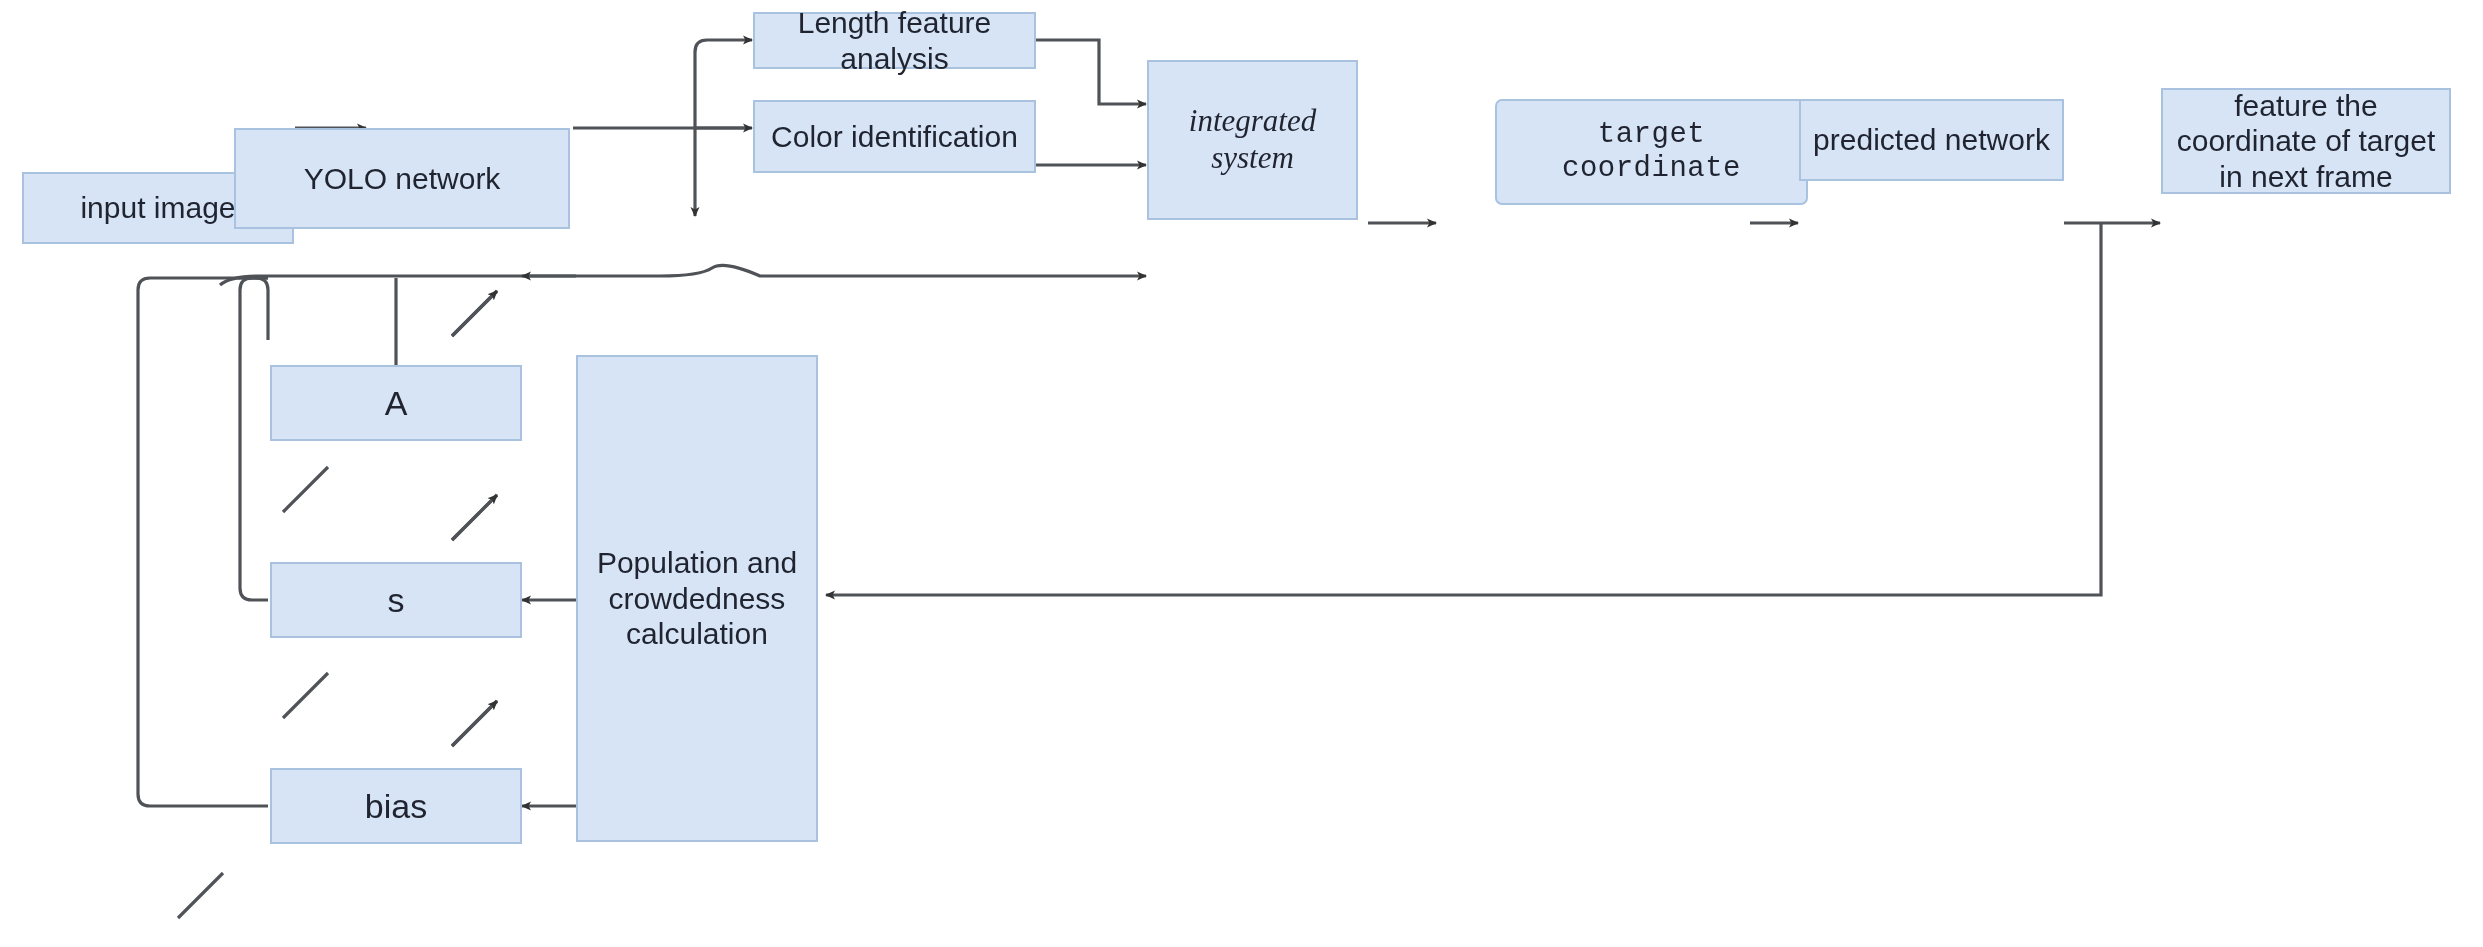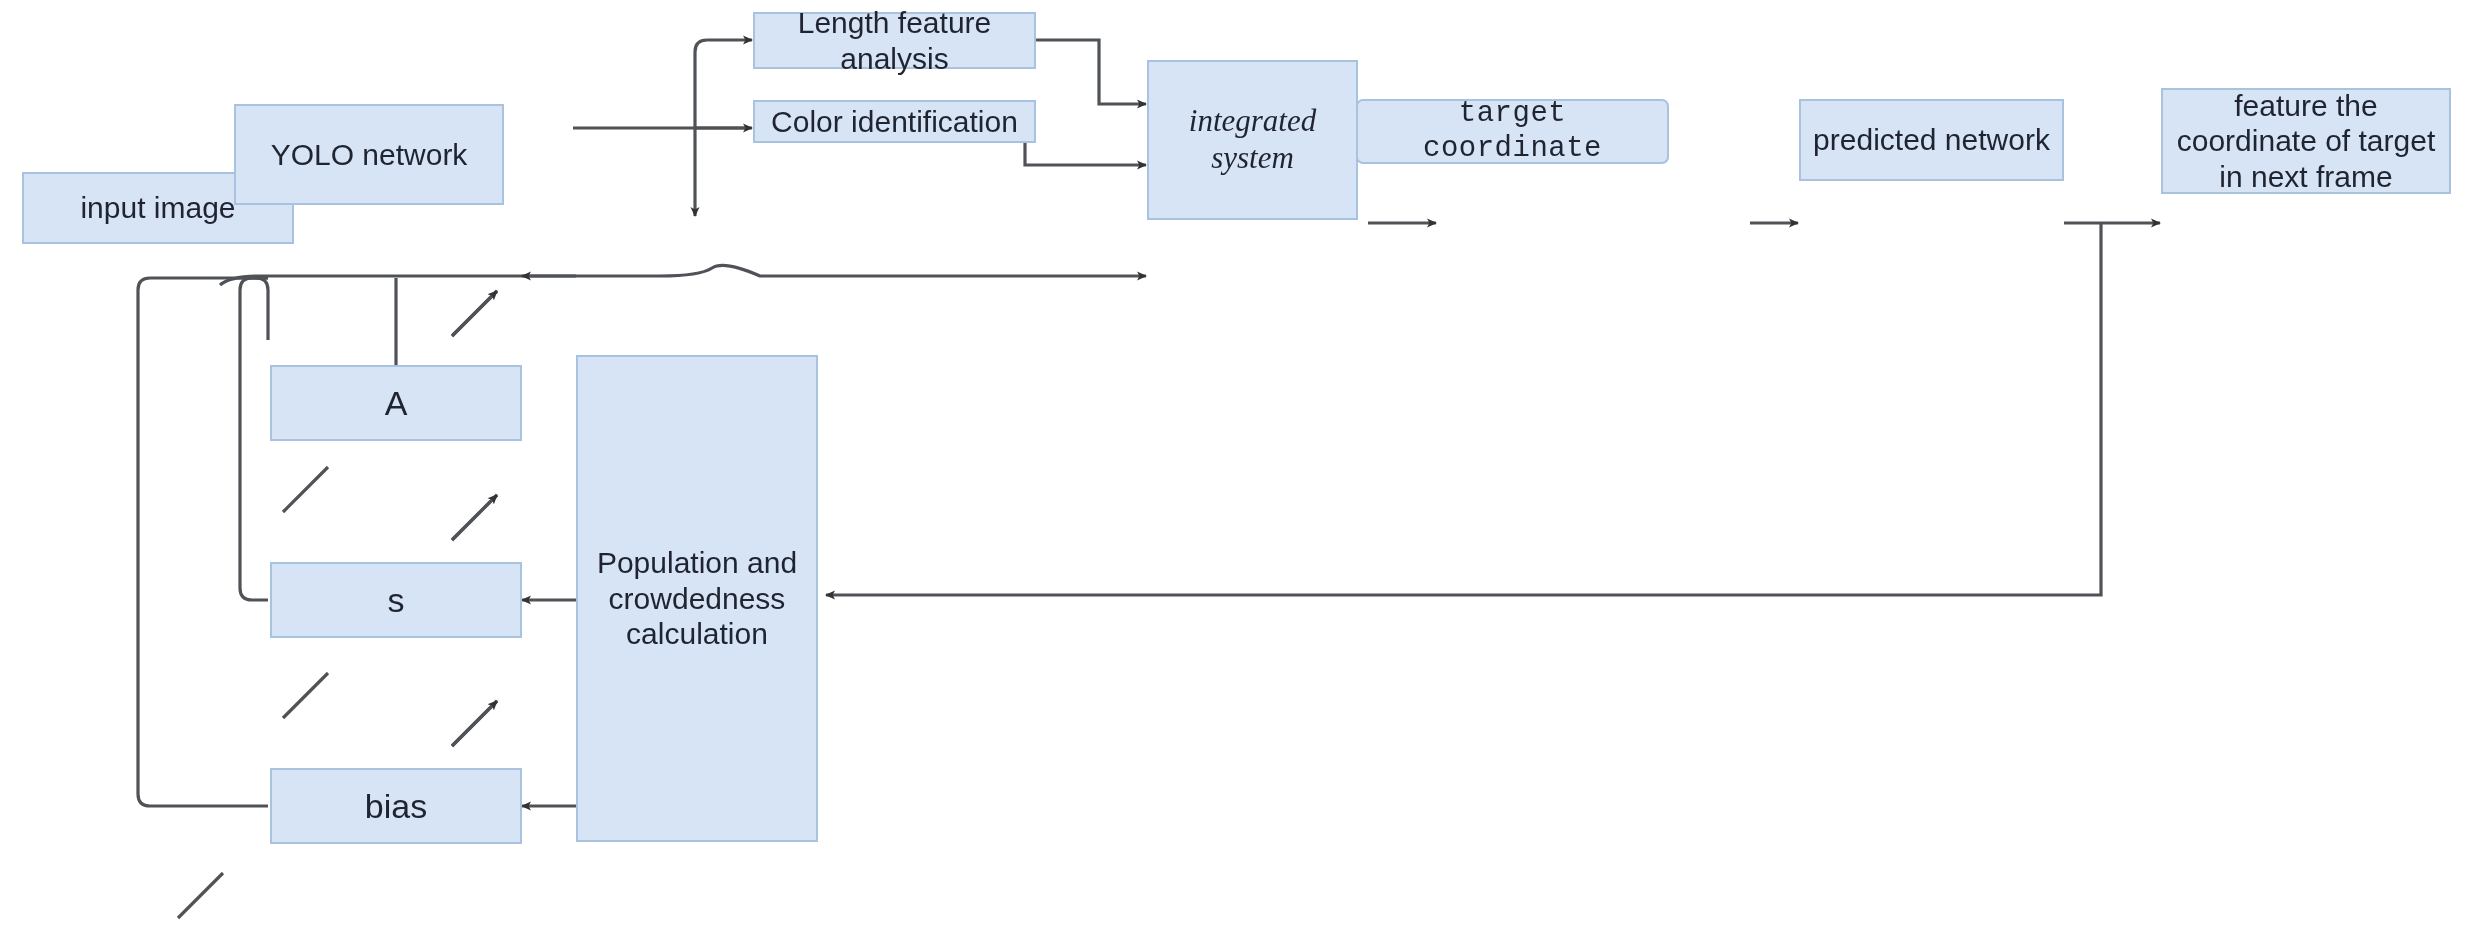--- a/index.html
+++ b/index.html
@@ -103,37 +103,37 @@
       <path d="M452,746 L497,701" marker-end="url(#ahl)"></path>
 
       <path d="M396,278 L396,366"></path>
     </g>
   </svg>
 
   <div class="node" style="left:22px;  top:172px; width:272px; height:72px;">
     <span class="lbl">input image</span>
   </div>
 
-  <div class="node" style="left:234px; top:104px; width:270px; height:101px;">
+  <div class="node" style="left:234px; top:128px; width:336px; height:101px;">
     <span class="lbl">YOLO network</span>
   </div>
 
   <div class="node" style="left:753px; top:12px; width:283px; height:57px;">
     <span class="lbl">Length feature analysis</span>
   </div>
 
-  <div class="node" style="left:753px; top:100px; width:283px; height:43px;">
+  <div class="node" style="left:753px; top:100px; width:283px; height:73px;">
     <span class="lbl">Color identification</span>
   </div>
 
   <div class="node serif" style="left:1147px; top:60px; width:211px; height:160px;">
     <span class="lbl">integrated system</span>
   </div>
 
-  <div class="node mono" style="left:1356px; top:99px; width:313px; height:65px;border-radius:7px;">
+  <div class="node mono" style="left:1495px; top:99px; width:313px; height:106px;border-radius:7px;">
     <span class="lbl">target coordinate</span>
   </div>
 
   <div class="node" style="left:1799px; top:99px; width:265px; height:82px;">
     <span class="lbl">predicted network</span>
   </div>
 
   <div class="node" style="left:2161px; top:88px; width:290px; height:106px;">
     <span class="lbl">feature the coordinate of target in next frame</span>
   </div>

